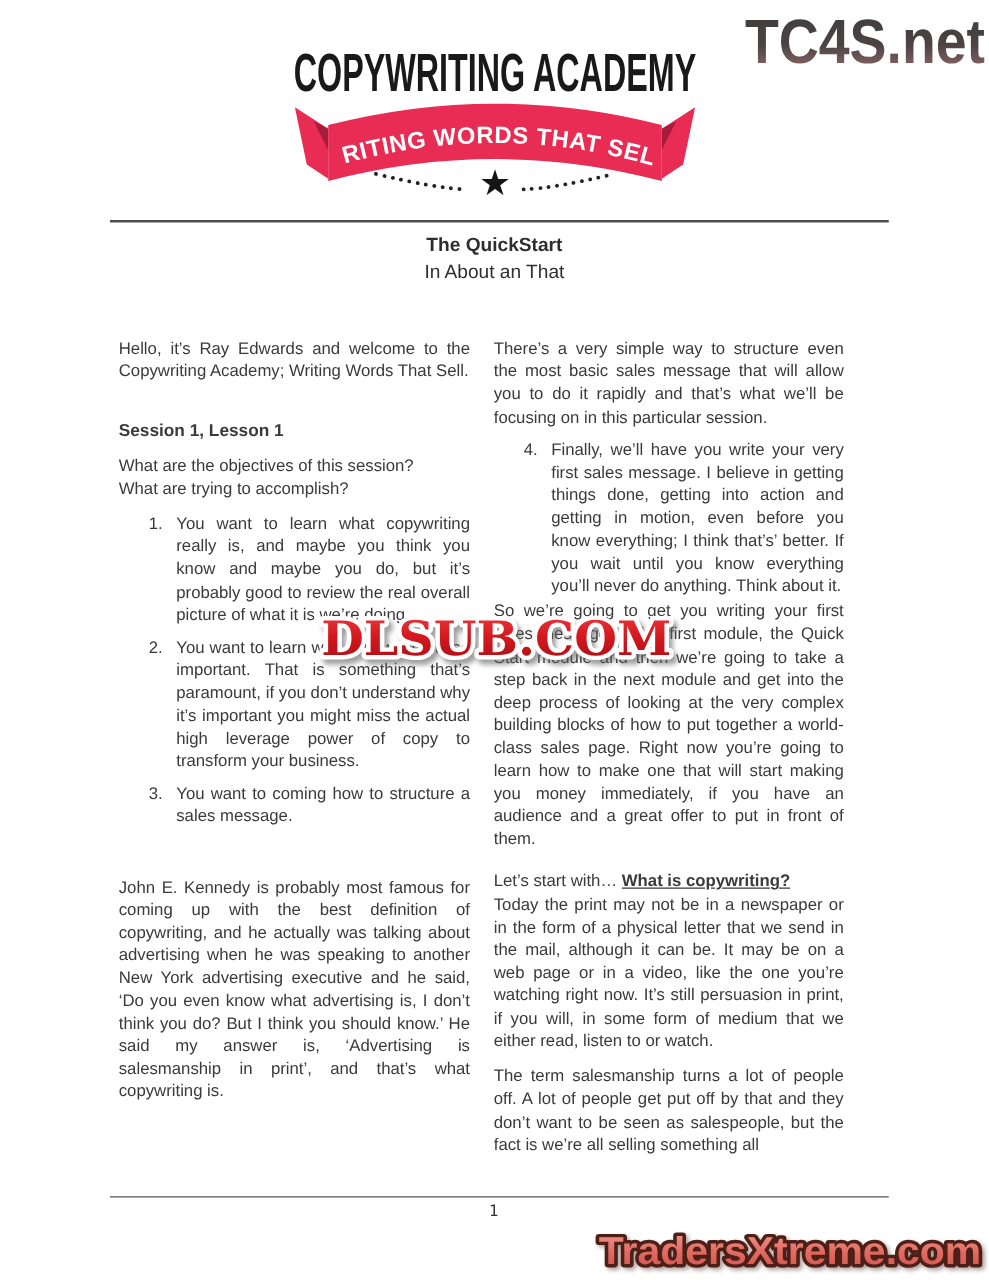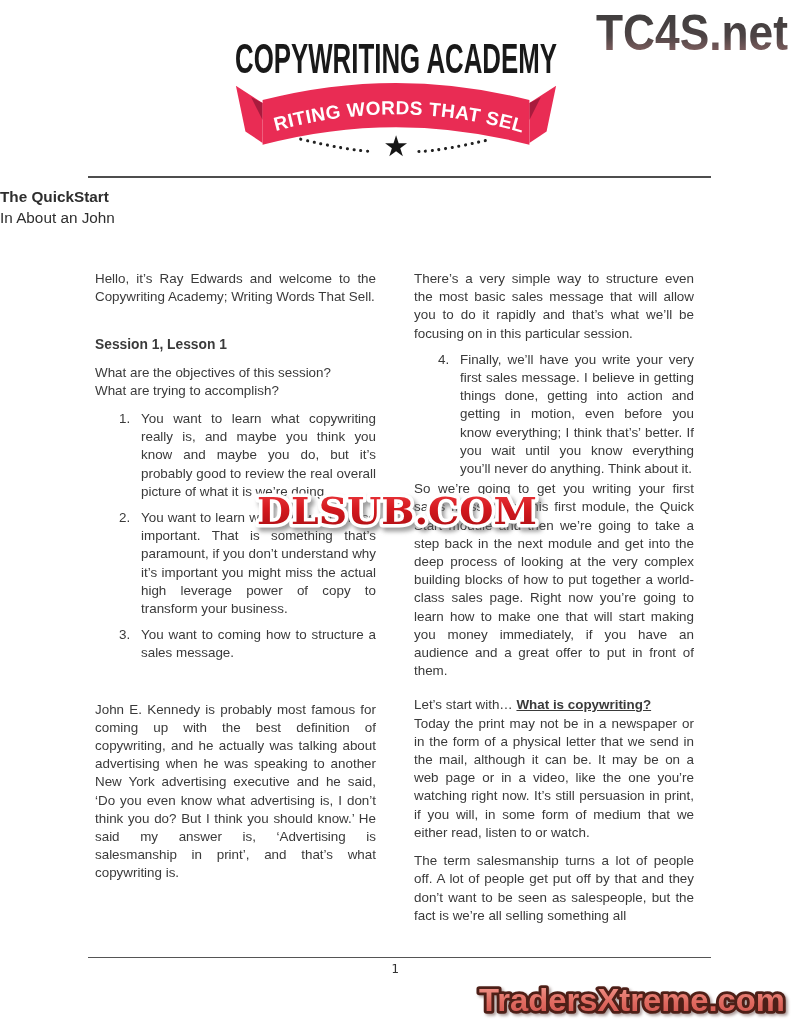--- a/index.html
+++ b/index.html
@@ -13,24 +13,24 @@
   .logo-title-svg { position:absolute; left:226px; top:28px; }
   .logo-title-svg text { font-family:"Liberation Sans", sans-serif; font-weight:bold; fill:#191919; }
   .ribbon-svg { position:absolute; left:234px; top:78px; }
   .ribbon-text { font-family:"Liberation Sans", sans-serif; font-weight:bold; font-size:20px; fill:#ffffff; letter-spacing:0.5px; }
   .star-glyph { font-size:30px; fill:#151515; }
   .dots { stroke:#222222; stroke-width:3.2; fill:none; stroke-linecap:round; stroke-dasharray:0.1 7; }
   .tc4s-svg { position:absolute; left:592px; top:2px; }
   .tc4s-svg text { font-family:"Liberation Sans", sans-serif; font-weight:bold; }
   .header-divider { position:absolute; left:88px; top:176px; width:623px; height:2px; background:#4d4d4d; }
   
-  .doc-title-block { position:absolute; left:0; top:186px; width:791px; text-align:left; font-size:15.3px; line-height:21px; color:#2e2e2e; }
+  .doc-title-block { position:absolute; left:0; top:186px; width:791px; text-align:center; font-size:15.3px; line-height:21px; color:#2e2e2e; }
   .doc-title-block .t1 { font-weight:bold; }
   
-  .content { position:absolute; left:95px; top:270px; width:604px; display:flex; gap:38px; }
+  .content { position:absolute; left:95px; top:270px; width:604px; display:flex; gap:19px; }
   .col { font-size:13.4px; line-height:18.2px; color:#3a3a3a; }
   .col-left  { width:281px; }
   .col-right { width:280px; }
   .para { text-align:justify; }
   .session-heading { font-weight:bold; font-size:13.8px; margin-top:30px; }
   .objectives { margin-top:9px; }
   .li { display:flex; margin:10px 0 0 24px; }
   .li-first { margin-top:10px; }
   .li .num { width:22px; flex:none; }
   .li .li-text { flex:1; text-align:justify; }
@@ -81,21 +81,21 @@
     </text>
     <text x="170" y="82" text-anchor="middle" class="star-glyph">★</text>
     <path d="M70 64 Q120 76 146 77" class="dots"></path>
     <path d="M194 77 Q220 76 270 64" class="dots"></path>
   </svg>
 
   <div class="header-divider"></div>
 
   <div class="doc-title-block">
     <div class="t1">The QuickStart</div>
-    <div>In About an John</div>
+    <div>In About an That</div>
   </div>
 
   <div class="content">
 
     <div class="col col-left">
       <div class="para">Hello, it’s Ray Edwards and welcome to the Copywriting Academy; Writing Words That Sell.</div>
       <div class="session-heading">Session 1, Lesson 1</div>
       <div class="objectives">
         <div>What are the objectives of this session?</div>
         <div>What are trying to accomplish?</div>

